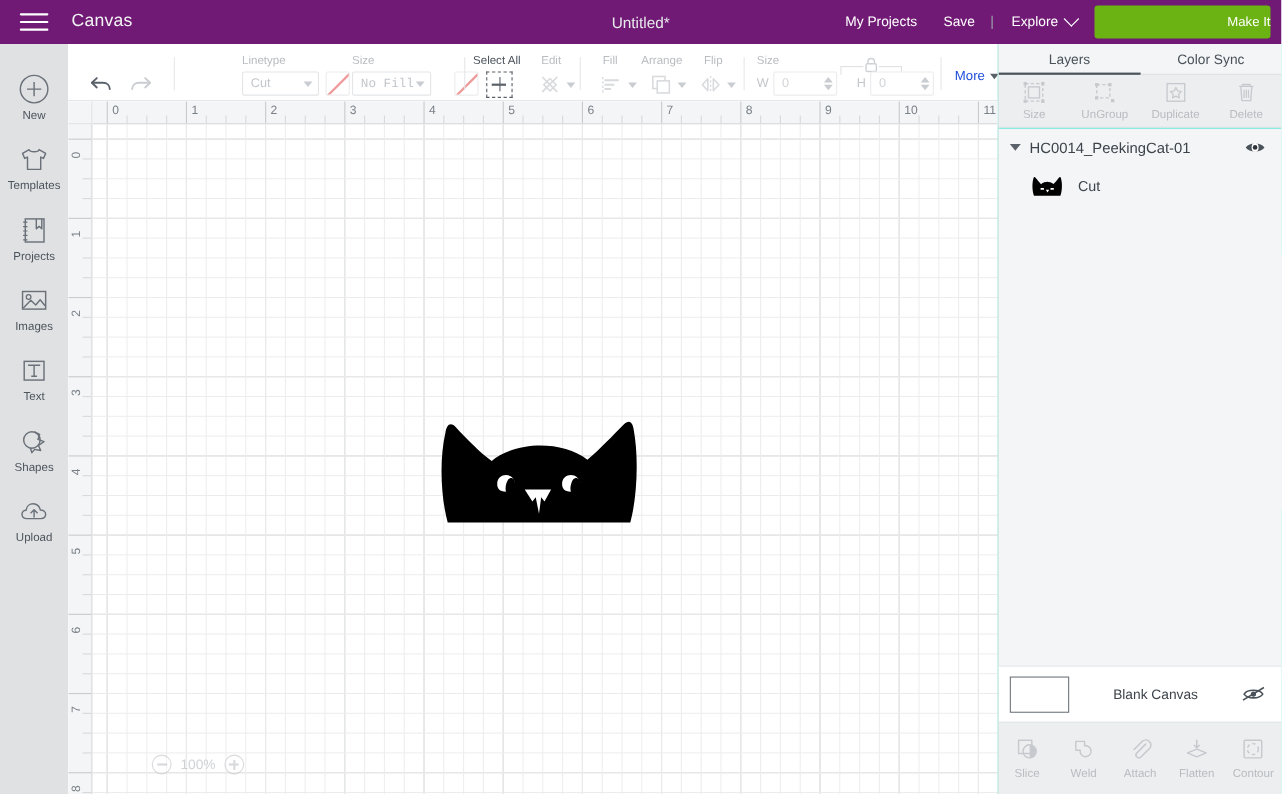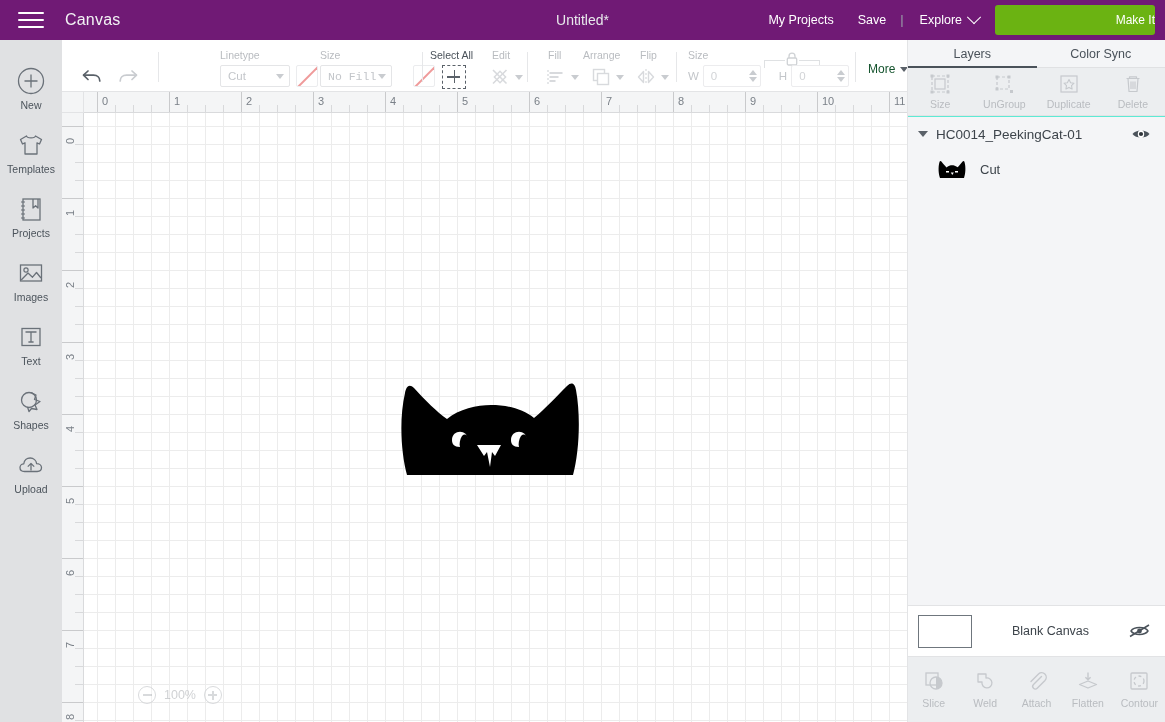--- a/index.html
+++ b/index.html
@@ -114,21 +114,21 @@
   .spin i.up { border-bottom:5px solid #c9ccd0; }
   .spin i.dn { border-top:5px solid #c9ccd0; }
   .dimlbl { font-size:11.5px; color:#c3c6ca; margin-right:4px; }
   .lockwrap { position:absolute; top:12px; left:0; width:78px; height:16px; }
   .lockwrap .bar-l, .lockwrap .bar-r {
     position:absolute; top:12px; height:1px; width:21px; background:#dfe1e3;
   }
   .lockwrap .bar-l { left:0; } .lockwrap .bar-r { right:0; }
   .lockwrap .tick-l, .lockwrap .tick-r { position:absolute; top:12px; width:1px; height:8px; background:#dfe1e3; }
   .lockwrap .tick-l{left:0;} .lockwrap .tick-r{right:0;}
-  .more { font-size:12px; color:#14532d; display:flex;align-items:center;gap:5px; cursor:pointer; }
+  .more { font-size:12px; color:#1d4ed8; display:flex;align-items:center;gap:5px; cursor:pointer; }
 
   
   .canvas-wrap { position:absolute; left:62px; top:92px; width:845px; height:630px; background:#ffffff; overflow:hidden;}
   .corner { position:absolute; left:0; top:0; width:22px; height:21px; background:#f4f5f6; border-right:1px solid #e2e3e5; border-bottom:1px solid #e2e3e5; z-index:6;}
   .ruler-h {
     position:absolute; left:22px; top:0; right:0; height:21px; background:#f4f5f6;
     border-bottom:1px solid #d9dadc; z-index:5; overflow:hidden;
   }
   .ruler-v {
     position:absolute; left:0; top:21px; width:22px; bottom:0; background:#f4f5f6;

